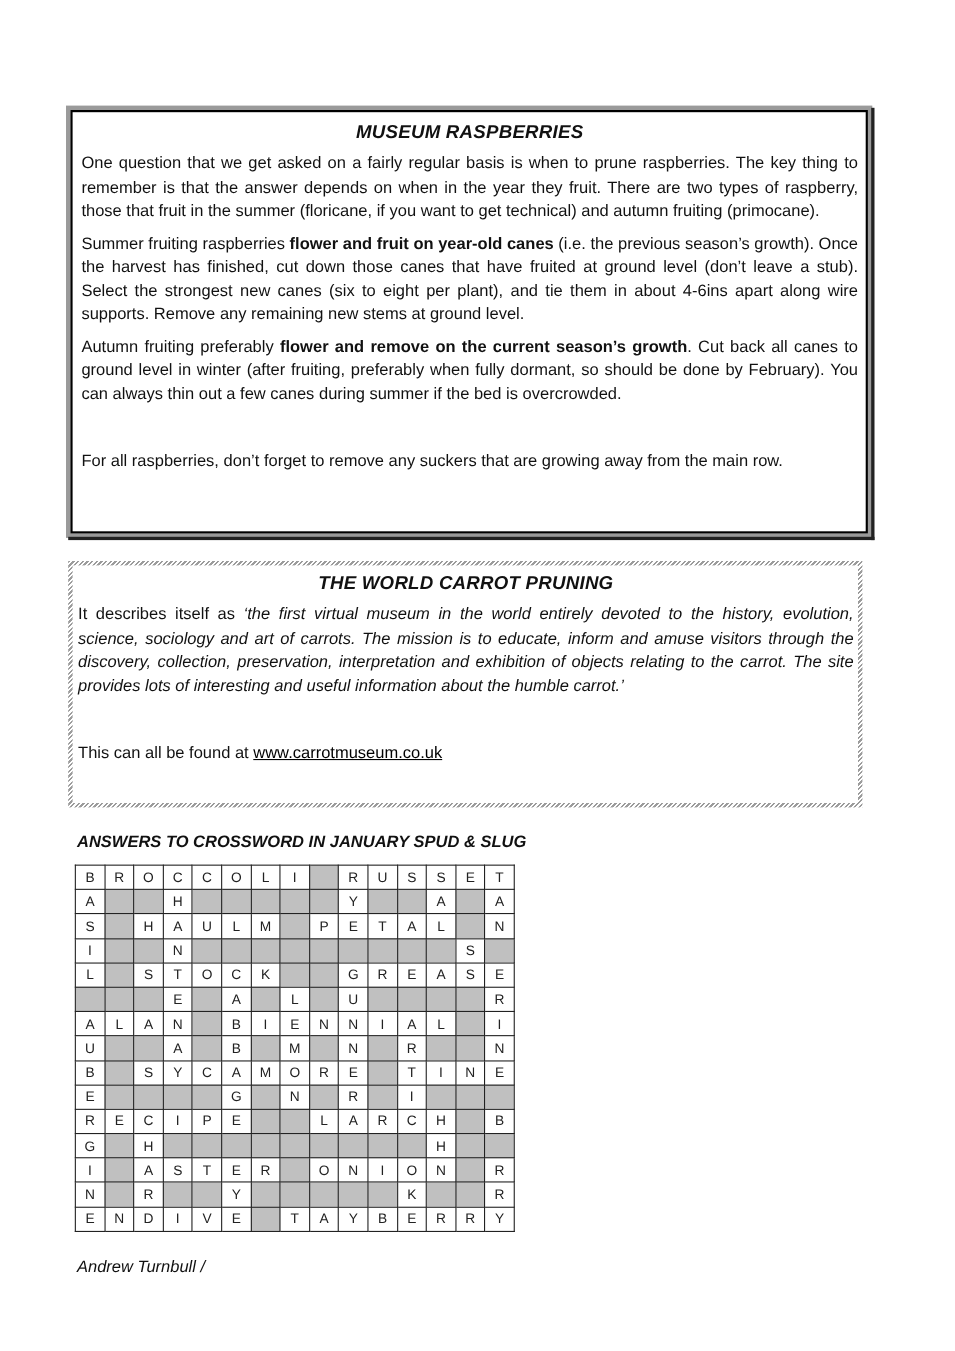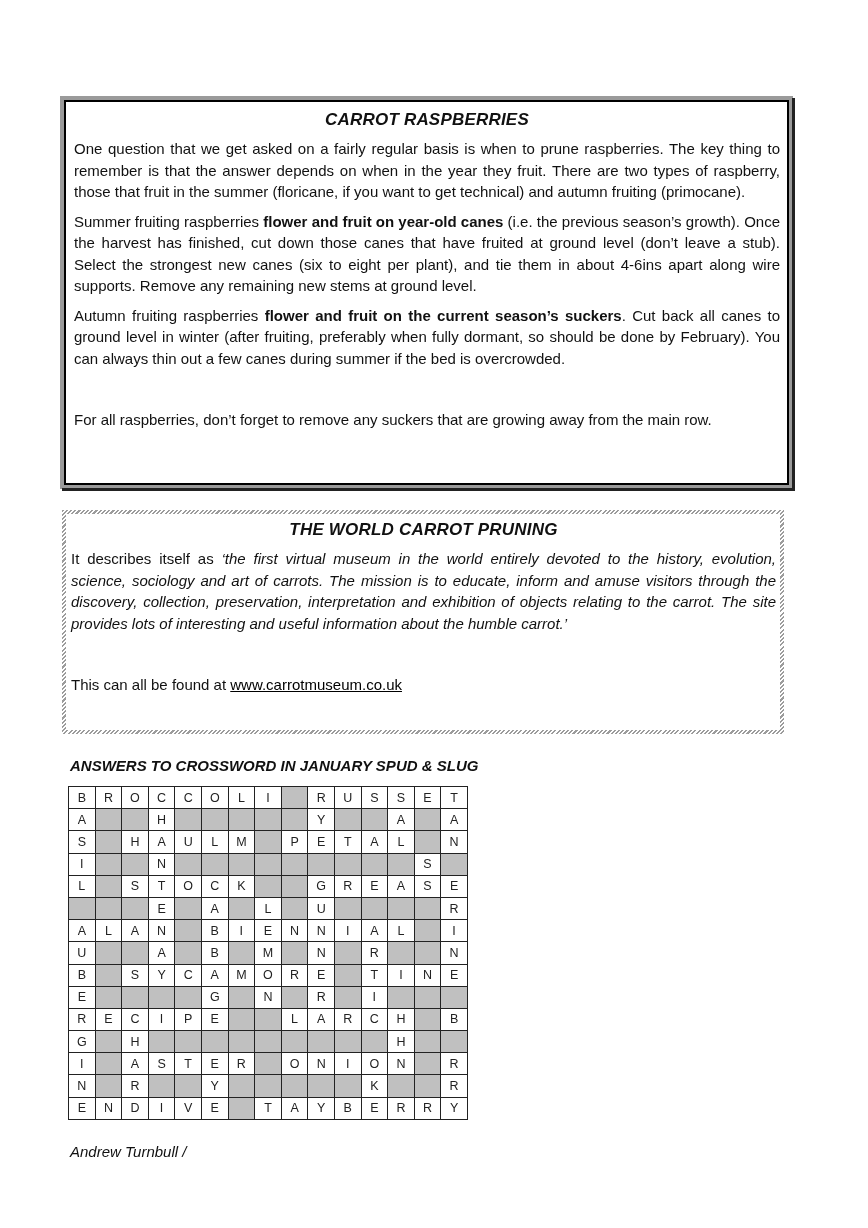--- a/index.html
+++ b/index.html
@@ -64,24 +64,24 @@
       position: absolute; left: 70px; top: 1130px; font-size: 15px; font-style: italic; margin-top: 13px;
     }
   </style>
 </head>
 <body>
 
 <div class="page">
 
   <div class="rasp-box">
     <div class="rasp-inner">
-      <div class="box-title">CARROT RASPBERRIES</div>
+      <div class="box-title">MUSEUM RASPBERRIES</div>
       <p class="para">One question that we get asked on a fairly regular basis is when to prune raspberries.  The key thing to remember is that the answer depends on when in the year they fruit.  There are two types of raspberry, those that fruit in the summer (floricane, if you want to get technical) and autumn fruiting (primocane).</p>
       <p class="para"><span>Summer fruiting raspberries </span><b>flower and fruit on year-old canes</b><span> (i.e. the previous season’s growth). Once the harvest has finished, cut down those canes that have fruited at ground level (don’t leave a stub).  Select the strongest new canes (six to eight per plant), and tie them in about 4-6ins apart along wire supports.  Remove any remaining new stems at ground level.</span></p>
-      <p class="para"><span>Autumn fruiting raspberries </span><b>flower and fruit on the current season’s suckers</b><span>.  Cut back all canes to ground level in winter (after fruiting, preferably when fully dormant, so should be done by February).  You can always thin out a few canes during summer if the bed is overcrowded.</span></p>
+      <p class="para"><span>Autumn fruiting preferably </span><b>flower and remove on the current season’s growth</b><span>.  Cut back all canes to ground level in winter (after fruiting, preferably when fully dormant, so should be done by February).  You can always thin out a few canes during summer if the bed is overcrowded.</span></p>
       <p class="para nojust">For all raspberries, don’t forget to remove any suckers that are growing away from the main row.</p>
     </div>
   </div>
 
   <div class="carrot-box">
     <div class="carrot-inner">
       <div class="box-title">THE WORLD CARROT PRUNING</div>
       <p class="para"><span>It describes itself as </span><span class="quote">‘the first virtual museum in the world entirely devoted to the history, evolution, science, sociology and art of carrots.  The mission is to educate, inform and amuse visitors through the discovery, collection, preservation, interpretation and exhibition of objects relating to the carrot.  The site provides lots of interesting and useful information about the humble carrot.’</span></p>
       <p class="para nojust"><span>This can all be found at </span><a class="link">www.carrotmuseum.co.uk</a></p>
     </div>

